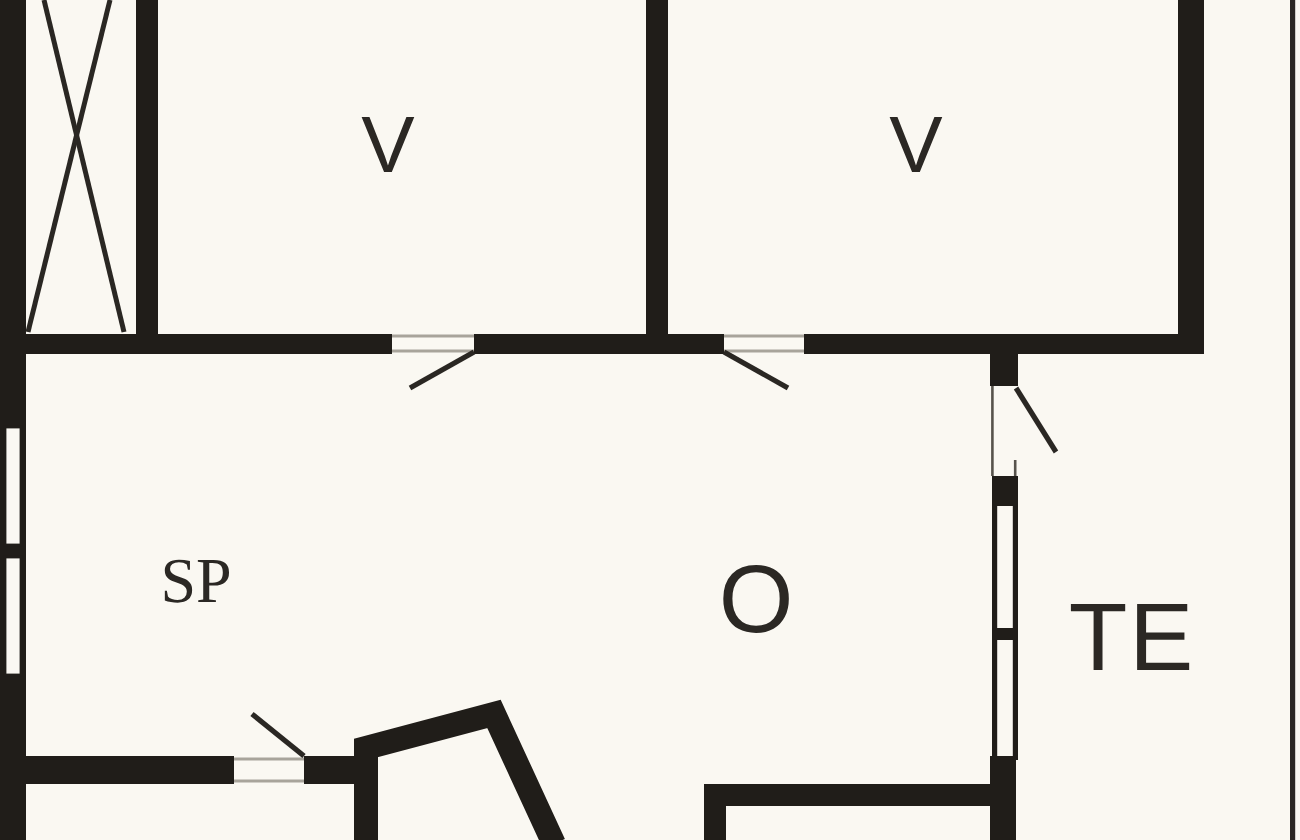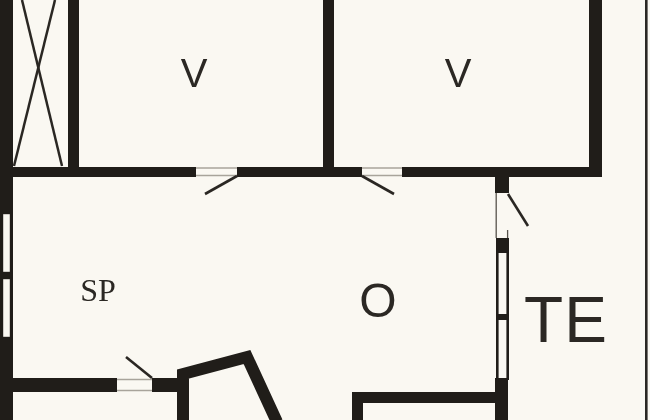--- a/index.html
+++ b/index.html
@@ -16,21 +16,21 @@
     transform:translate(-50%,-50%);
     color:#2b2824;
     font-weight:400;
     line-height:1;
     white-space:nowrap;
     user-select:none;
   }
   .lbl-v{font-size:40px;}
   .lbl-sp{font-size:32px;font-family:Liberation Serif, serif;}
   .lbl-o{font-size:48px;}
-  .lbl-te{font-size:64px;letter-spacing:1px;}
+  .lbl-te{font-size:48px;letter-spacing:1px;}
 </style>
 </head>
 <body>
 
 <div id="plan">
 
   <svg width="650" height="420" viewBox="0 0 650 420">
 
     <g>
       <rect x="0" y="0" width="13" height="420" fill="#201d19"></rect>

